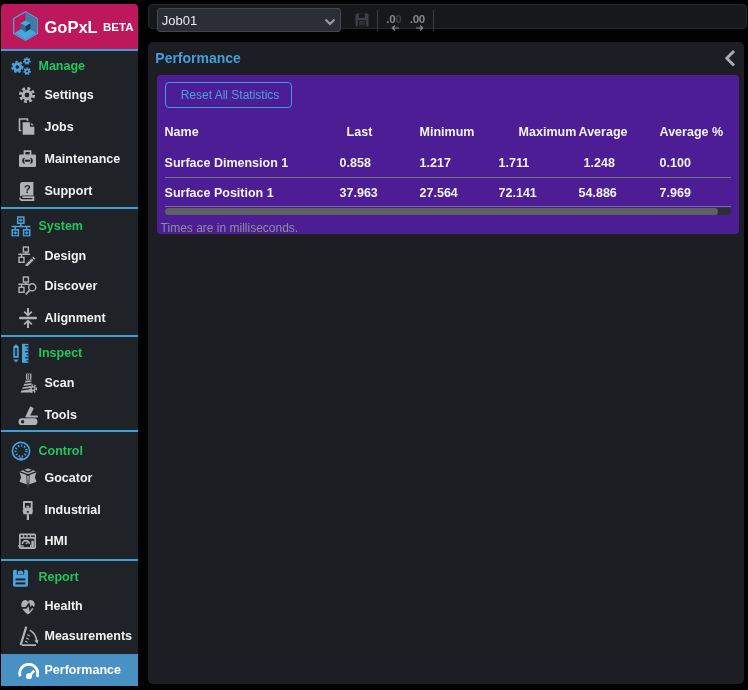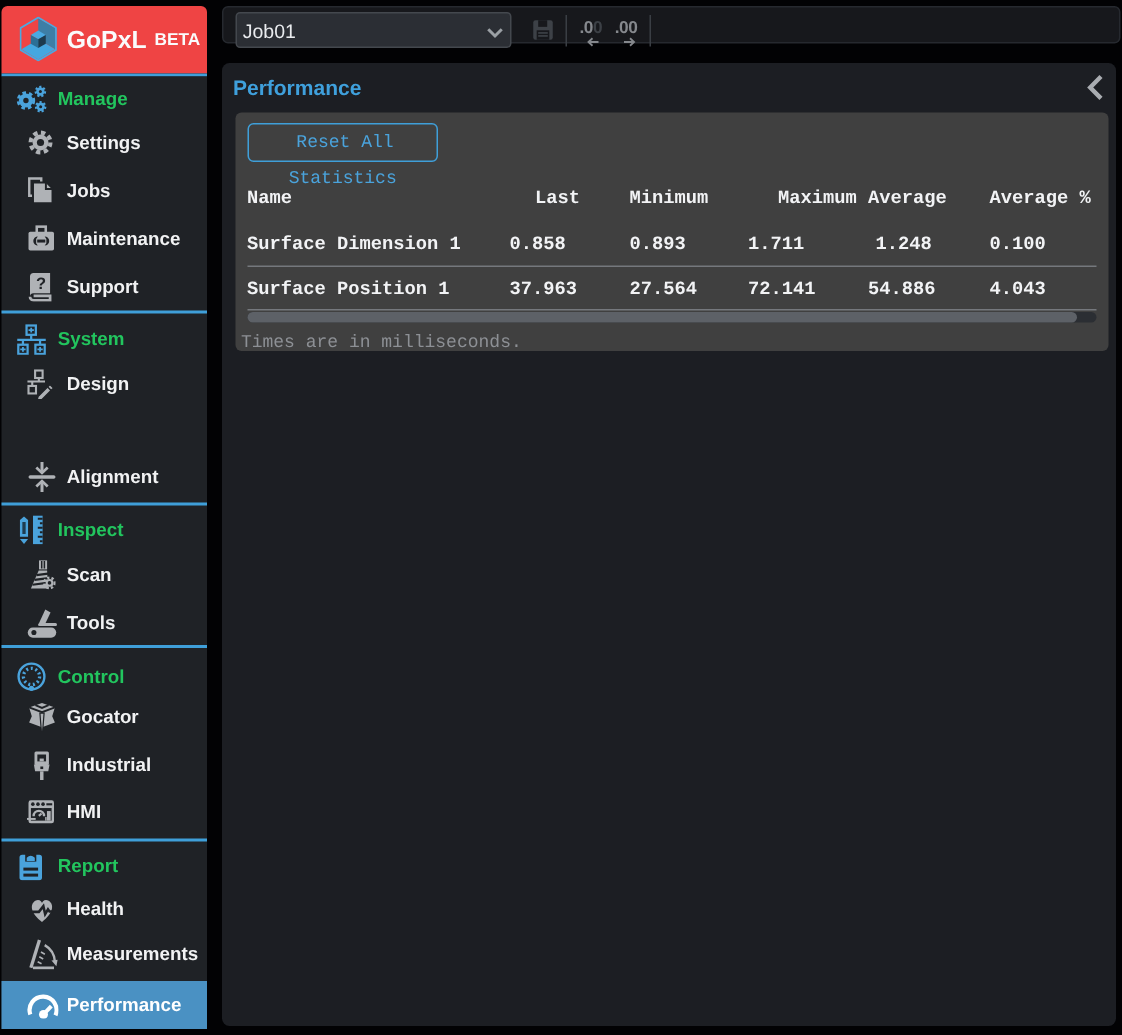--- a/index.html
+++ b/index.html
@@ -3,21 +3,21 @@
 <meta charset="utf-8">
 <style>
 * { margin:0; padding:0; box-sizing:border-box; }
 html,body { width:748px; height:690px; background:#020204; overflow:hidden;
   font-family:"Liberation Sans", sans-serif; }
 .abs { position:absolute; }
 
 
 #sidebar { position:absolute; left:1px; top:4px; width:136.6px; height:682px; }
 #sbhead { position:absolute; left:0; top:0; width:100%; height:44.5px;
-  background:#ef4444; border-radius:4px 4px 0 0; }
+  background:#be185d; border-radius:4px 4px 0 0; }
 #sbline { position:absolute; left:0; top:44.5px; width:100%; height:2px; background:#3f9fd9; }
 #sbnav { position:absolute; left:0; top:46.5px; width:100%; height:635.5px; background:#1f2226; }
 .navrow { position:absolute; left:0; width:100%; height:30px; }
 .navrow svg { position:absolute; top:50%; transform:translateY(-50%); }
 .navrow.hdr svg { left:10px; }
 .navrow.itm svg { left:17px; }
 .navrow .lbl { position:absolute; top:50%; transform:translateY(-50%);
   font-weight:bold; font-size:12.5px; color:#f1f2f3; white-space:nowrap; }
 .navrow.hdr .lbl { color:#22c55e; left:37.5px; }
 .navrow.itm .lbl { left:43.5px; }
@@ -41,21 +41,21 @@
   letter-spacing:-0.3px; white-space:nowrap; }
 .dec .dim { color:#3c4046; }
 .dec svg { position:absolute; top:18.5px; }
 
 
 #main { position:absolute; left:148.3px; top:42px; width:596px; height:642px;
   background:#1c1e23; border-radius:5px; }
 #mtitle { position:absolute; left:7px; top:8px; font-size:14px; font-weight:bold; color:#3fa0dc; }
 #mchev { position:absolute; left:576px; top:7px; }
 #panel { position:absolute; left:8.3px; top:32.5px; width:582.4px; height:159px;
-  background:#404040; border-radius:4px;font-family:Liberation Mono, monospace; }
+  background:#4c1d95; border-radius:4px; }
 #rbtn { position:absolute; left:8.4px; top:7.5px; width:127px; height:26px;
   border:1px solid #3f9fd9; border-radius:4px; color:#4aa3dc; font-size:12px;
   font-weight:normal; text-align:center; line-height:24px; text-indent:3px; }
 .cell { position:absolute; font-weight:bold; font-size:12.5px; color:#f2f3f5;
   white-space:nowrap; line-height:14px; }
 .rowline { position:absolute; left:8px; width:566px; height:1px; background:#75787d; }
 #sbtrack { position:absolute; left:8px; top:133.5px; width:566px; height:7px;
   border-radius:3.5px; background:#2b2e33; }
 #sbthumb { position:absolute; left:8px; top:133.5px; width:553px; height:7px;
   border-radius:3.5px; background:#5d6167; }
@@ -155,20 +155,32 @@
         <g fill="none" stroke="#afb2b6" stroke-width="1.4">
           <rect x="5.4" y="1" width="5" height="5"></rect>
           <rect x="1" y="11.3" width="5" height="5"></rect>
           <path d="M7.9,6 V8.3 M3.5,11.3 V8.3 H10.5 M0.3,8.3 H12"></path>
         </g>
         <path d="M7.3,18.3 l8-8 2.4,2.4 -8,8 -3.2,0.8 z" fill="#afb2b6" stroke="#1f2226" stroke-width="1"></path>
         <path d="M13.8,12 l2.4,2.4" stroke="#1f2226" stroke-width="1" fill="none"></path>
       </svg>
       <span class="lbl">Design</span>
     </div>
+    <div class="navrow itm" style="top:220.5px;">
+      <svg width="20" height="20" viewBox="0 0 20 20">
+        <g fill="none" stroke="#afb2b6" stroke-width="1.4">
+          <rect x="5.4" y="1" width="5" height="5"></rect>
+          <rect x="1" y="11.3" width="5" height="5"></rect>
+          <path d="M7.9,6 V8.3 M3.5,11.3 V8.3 H10.5 M0.3,8.3 H11.5"></path>
+          <circle cx="14.2" cy="11.3" r="3.6"></circle>
+          <line x1="11.5" y1="14.3" x2="7.8" y2="18.5" stroke-width="1.8"></line>
+        </g>
+      </svg>
+      <span class="lbl">Discover</span>
+    </div>
     <div class="navrow itm" style="top:252.5px;">
       <svg width="20" height="21" viewBox="0 0 20 21">
         <g stroke="#afb2b6" fill="none">
           <rect x="1" y="9.3" width="18" height="2.4" rx="1.2" fill="#afb2b6" stroke="none"></rect>
           <line x1="10" y1="0.5" x2="10" y2="6.5" stroke-width="2"></line>
           <polyline points="6.2,4.2 10,7.8 13.8,4.2" stroke-width="1.8"></polyline>
           <line x1="10" y1="20.5" x2="10" y2="14.5" stroke-width="2"></line>
           <polyline points="6.2,16.8 10,13.2 13.8,16.8" stroke-width="1.8"></polyline>
         </g>
       </svg>
@@ -337,39 +349,39 @@
 </div>
 
 <div id="main">
   <div id="mtitle">Performance</div>
   <svg id="mchev" width="12" height="19" viewBox="0 0 12 19">
     <polyline points="10,2 2.8,9.3 10,16.6" fill="none" stroke="#a9acb1" stroke-width="2.9"></polyline>
   </svg>
   <div id="panel">
     <div id="rbtn">Reset All Statistics</div>
     <div class="cell" style="left:8px;   top:50px;">Name</div>
-    <div class="cell" style="left:176px; top:50px;padding-left:24px;">Last</div>
+    <div class="cell" style="left:166px; top:50px;padding-left:24px;">Last</div>
     <div class="cell" style="left:263px; top:50px;">Minimum</div>
     <div class="cell" style="left:342px; top:50px;margin-left:20px;">Maximum</div>
     <div class="cell" style="left:422px; top:50px;">Average</div>
     <div class="cell" style="left:503px; top:50px;">Average %</div>
 
     <div class="cell" style="left:8px;   top:81.3px;">Surface Dimension 1</div>
     <div class="cell" style="left:183px; top:81.3px;">0.858</div>
-    <div class="cell" style="left:263px; top:81.3px;">0.893</div>
+    <div class="cell" style="left:263px; top:81.3px;">1.217</div>
     <div class="cell" style="left:342px; top:81.3px;">1.711</div>
     <div class="cell" style="left:427px; top:81.3px;">1.248</div>
     <div class="cell" style="left:503px; top:81.3px;">0.100</div>
     <div class="rowline" style="top:102.5px;"></div>
 
     <div class="cell" style="left:8px;   top:111px;">Surface Position 1</div>
     <div class="cell" style="left:183px; top:111px;">37.963</div>
     <div class="cell" style="left:263px; top:111px;">27.564</div>
     <div class="cell" style="left:342px; top:111px;">72.141</div>
     <div class="cell" style="left:422px; top:111px;">54.886</div>
-    <div class="cell" style="left:503px; top:111px;">4.043</div>
+    <div class="cell" style="left:503px; top:111px;">7.969</div>
     <div class="rowline" style="top:131.3px;"></div>
 
     <div id="sbtrack"></div>
     <div id="sbthumb"></div>
     <div id="note">Times are in milliseconds.</div>
   </div>
 </div>
 
 </body></html>

